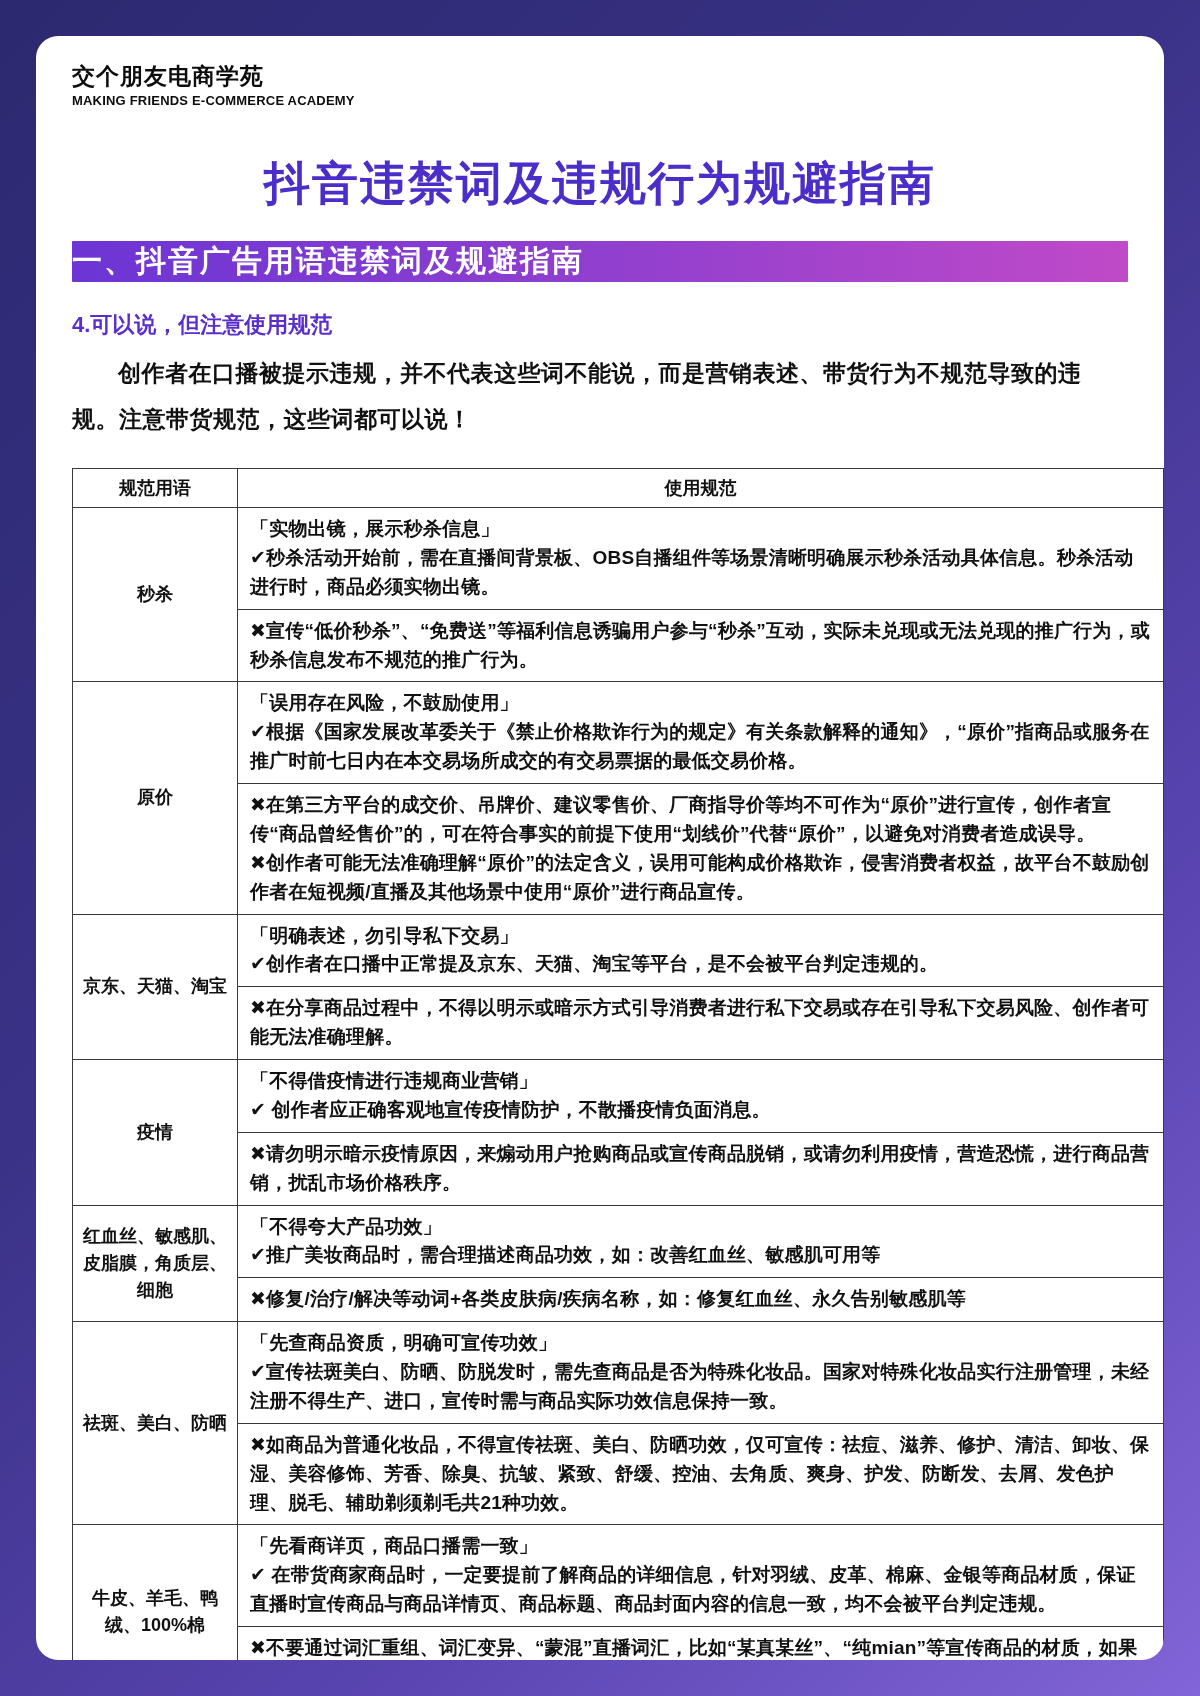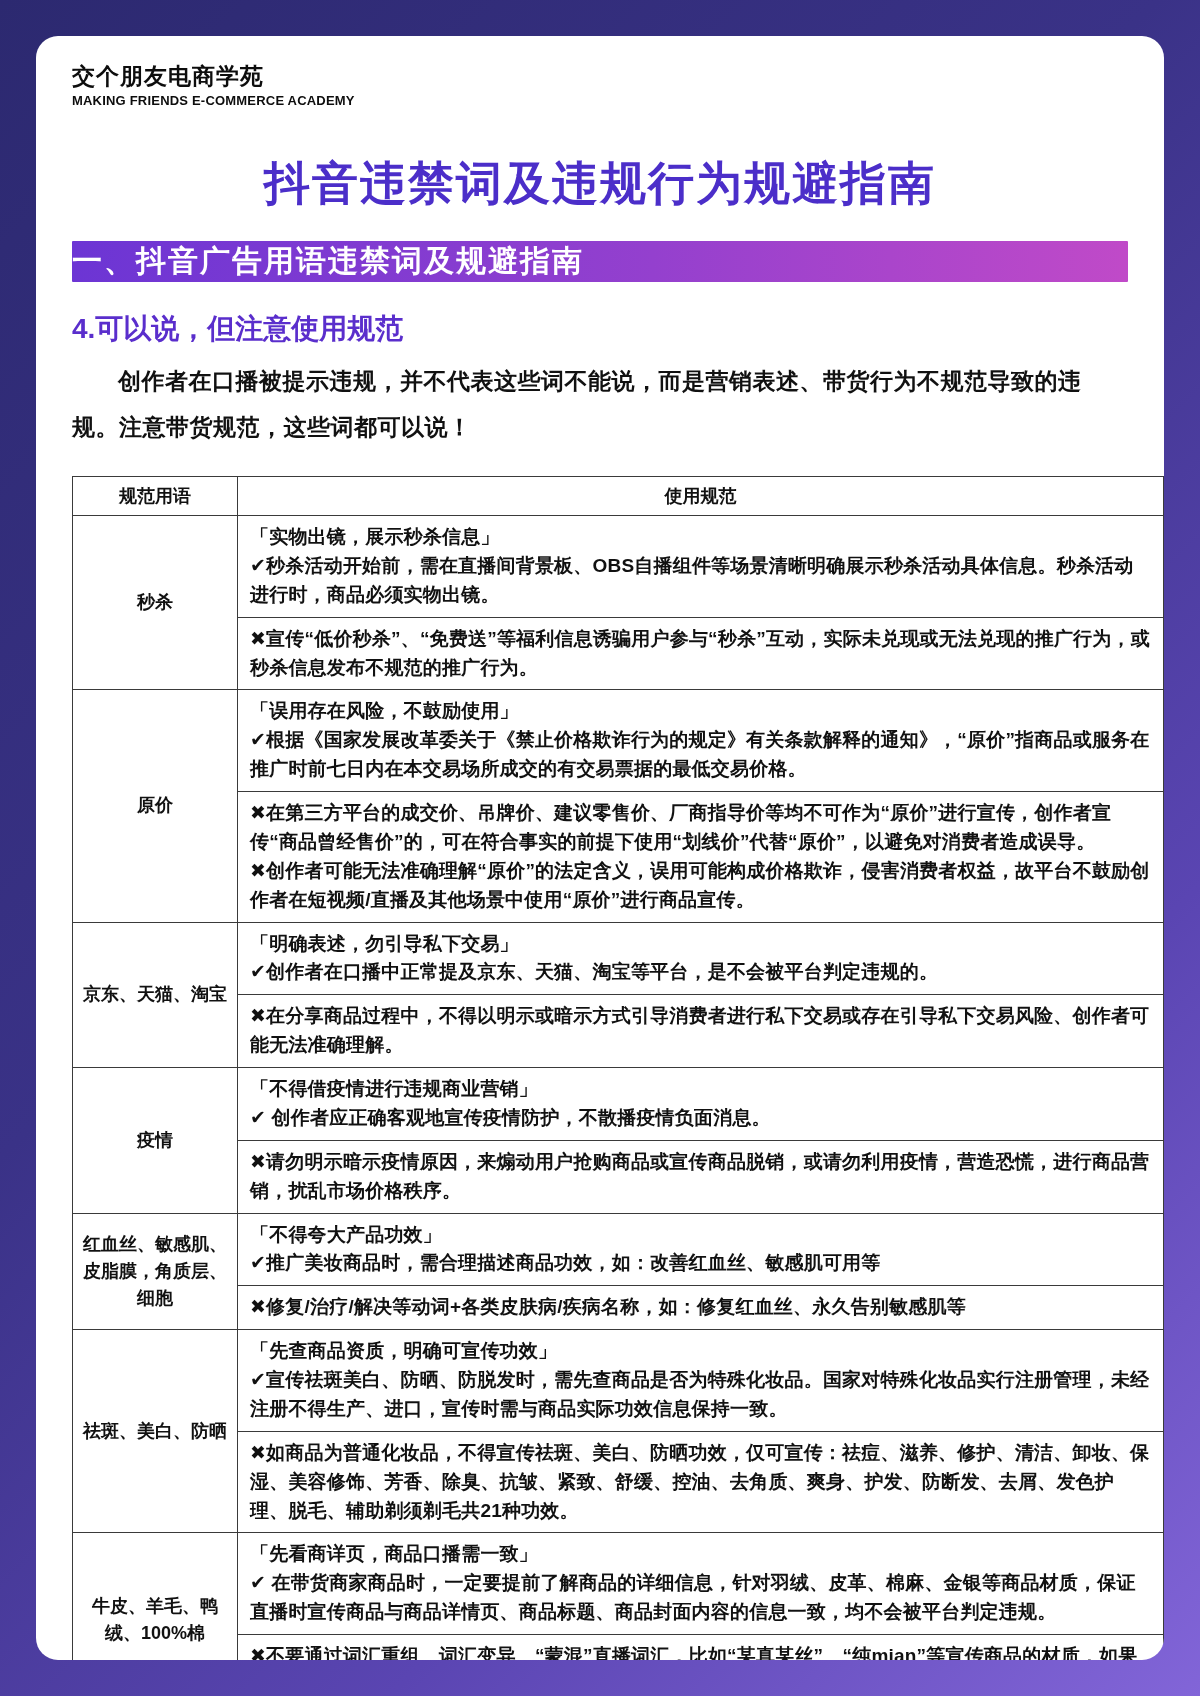--- a/index.html
+++ b/index.html
@@ -56,21 +56,21 @@
     justify-content: flex-start;
   }
   .banner-text {
     color: #ffffff;
     font-size: 30px;
     font-weight: 900;
     letter-spacing: 2px;
   }
   .section-heading {
     margin-top: 28px;
-    font-size: 28px;
+    font-size: 22px;
     font-weight: 900;
     color: #5a2ecc;
   }
   .intro {
     margin-top: 10px;
     font-size: 23px;
     font-weight: 600;
     color: #111111;
     line-height: 2.0;
     text-indent: 2em;

